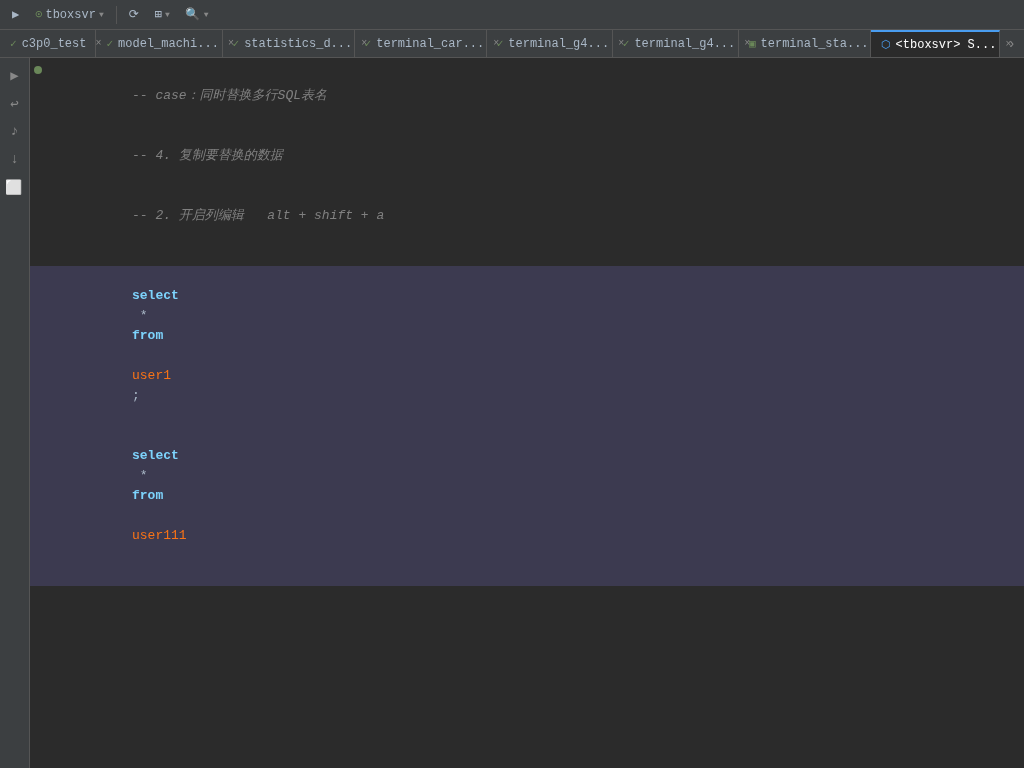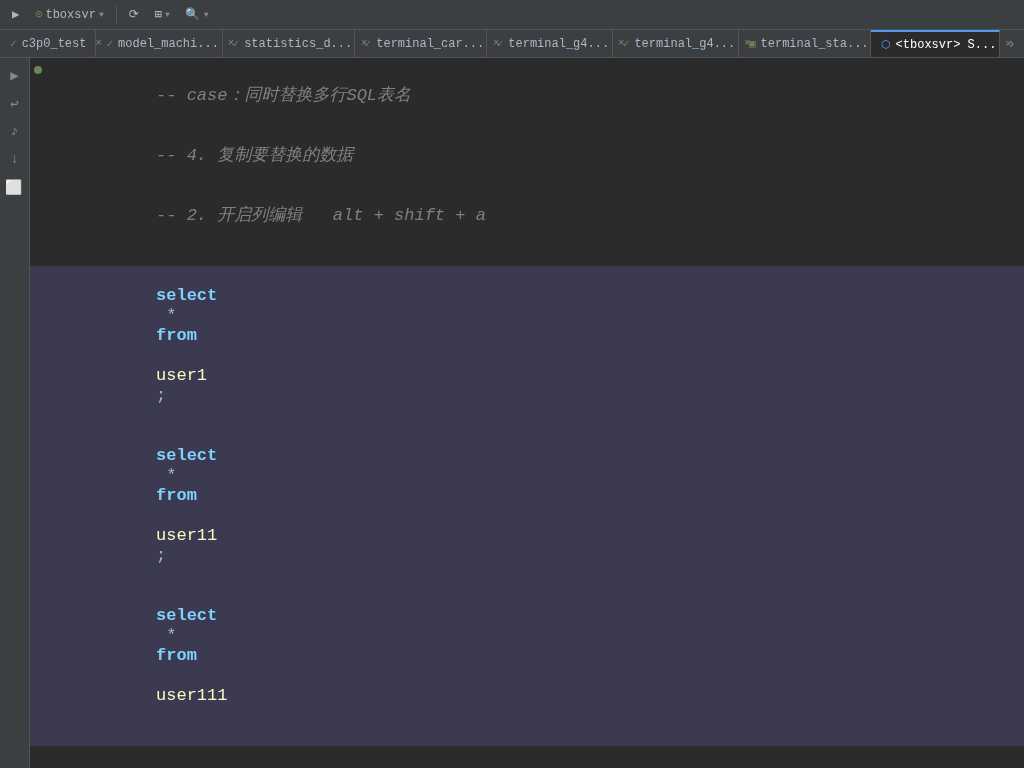--- a/index.html
+++ b/index.html
@@ -146,32 +146,32 @@
       color: #888;
       font-size: 11px;
       padding-left: 4px;
     }
 
     .line-content {
       flex: 1;
       padding-left: 8px;
       padding-right: 28px;
       white-space: pre;
-      font-size: 17px;
+      font-size: 13px;
     }
 
     
     .highlighted-section {
       background: #3c3a50;
     }
 
     
     .kw { color: #7dd3fc; font-weight: bold; }
     .sym { color: #a9b7c6; }
-    .tbl { color: #fef9c3; }
+    .tbl { color: #f97316; }
     .comment { color: #808080; font-style: italic; }
 
     
     .fold-dot {
       width: 8px;
       height: 8px;
       border-radius: 50%;
       background: #6a8759;
       display: inline-block;
       margin-right: 4px;
@@ -302,31 +302,20 @@
         <div class="line-content">
           <span class="kw">select</span>
           <span class="sym"> * </span>
           <span class="kw">from</span>
           <span class="sym"> </span>
           <span class="tbl">user1</span>
           <span class="sym">;</span>
         </div>
       </div>
 
-      <div class="code-line highlighted-section">
-        <div class="line-indicator"></div>
-        <div class="line-content">
-          <span class="kw">select</span>
-          <span class="sym"> * </span>
-          <span class="kw">from</span>
-          <span class="sym"> </span>
-          <span class="tbl">user11</span>
-          <span class="sym">;</span>
-        </div>
-      </div>
 
       <div class="code-line highlighted-section">
         <div class="line-indicator"></div>
         <div class="line-content">
           <span class="kw">select</span>
           <span class="sym"> * </span>
           <span class="kw">from</span>
           <span class="sym"> </span>
           <span class="tbl">user111</span>
           

